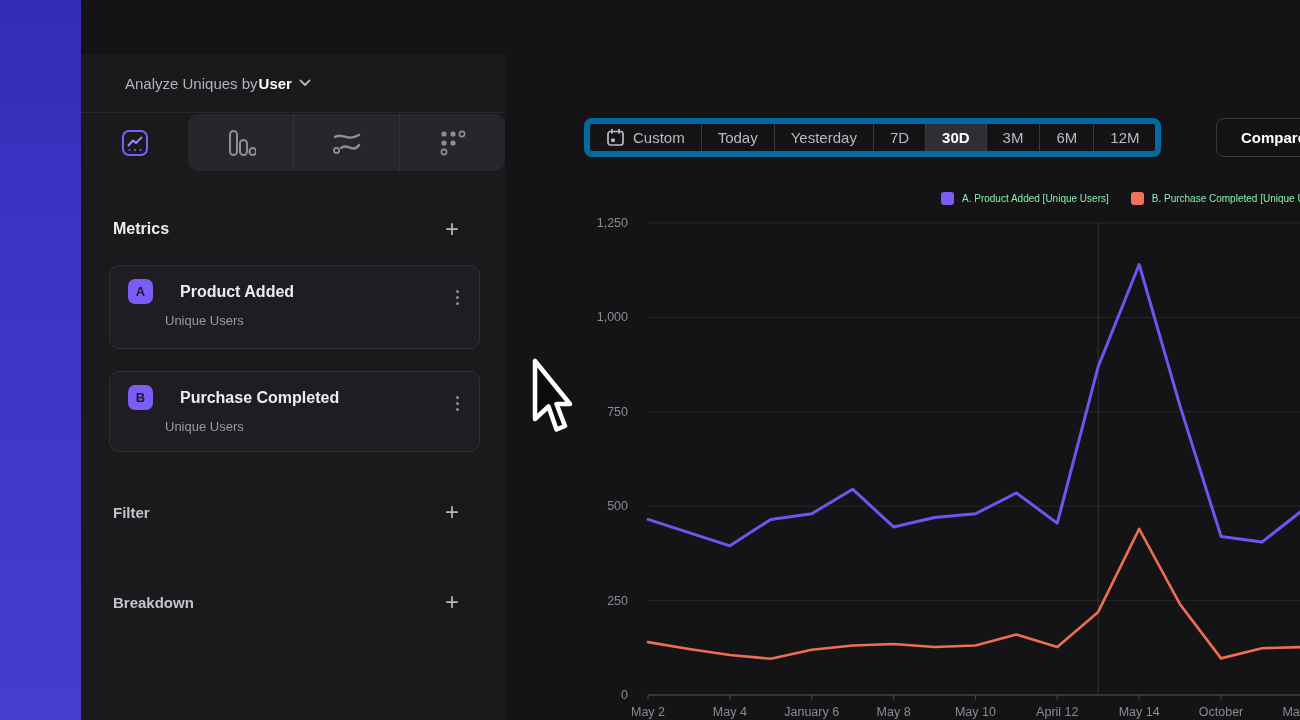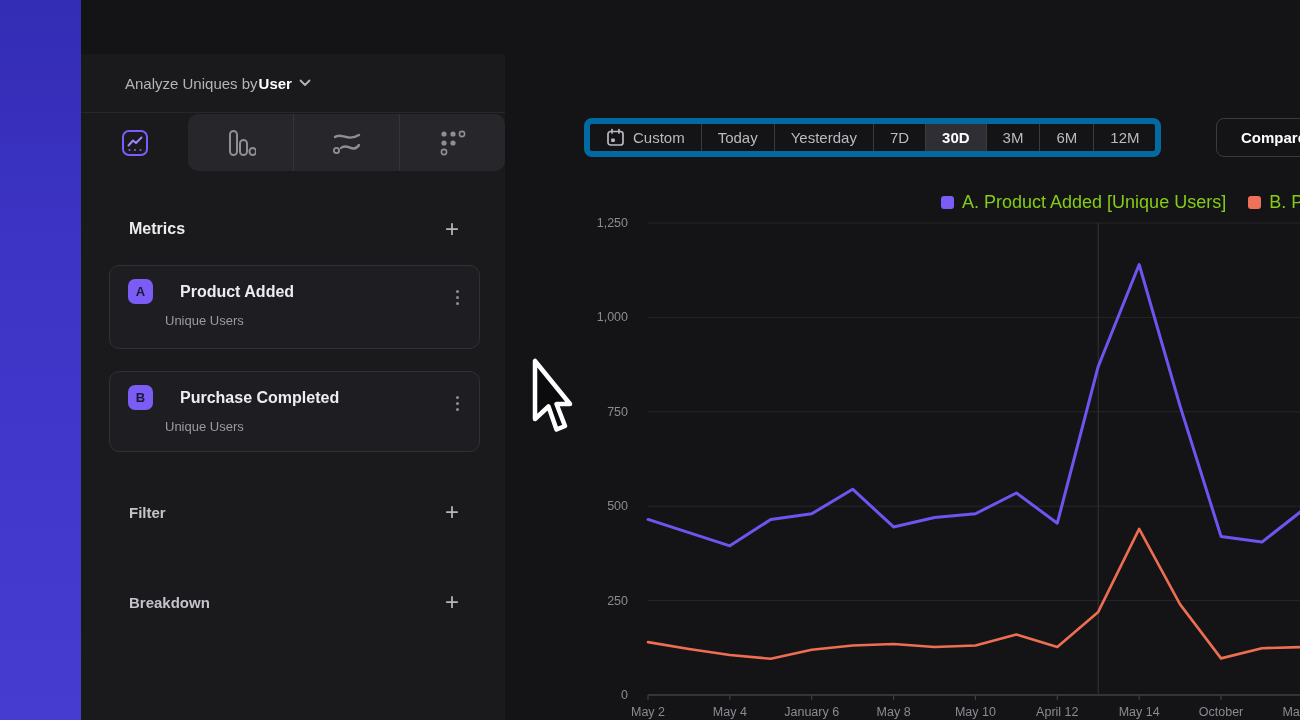--- a/index.html
+++ b/index.html
@@ -24,21 +24,21 @@
   .analyze-sel{color:#ffffff;font-size:15px;font-weight:700;margin-left:1px;}
   .analyze-row svg{margin-left:7px;}
 
   .tabs-row{position:absolute;left:0;top:60px;right:0;height:57px;}
   .tab-active{position:absolute;left:0;top:0;width:107px;height:57px;display:flex;align-items:center;justify-content:center;cursor:pointer;}
   .tab-strip{position:absolute;left:107px;right:0;top:0;height:57px;background:#26262b;border-radius:10px;
     display:flex;}
   .tab-item{flex:1;display:flex;align-items:center;justify-content:center;cursor:pointer;}
   .tab-item + .tab-item{border-left:1px solid #333338;}
 
-  .section-head{position:absolute;left:48px;right:46px;height:30px;display:flex;align-items:center;justify-content:space-between;}
+  .section-head{position:absolute;left:32px;right:46px;height:30px;display:flex;align-items:center;justify-content:space-between;}
   .section-head .lbl{font-size:16px;font-weight:700;color:#ededf0;}
   .section-head .lbl.dim{color:#c3c3c9;font-weight:600;font-size:15px;}
   .plus-btn{color:#b6b6bc;font-size:24px;font-weight:300;line-height:24px;cursor:pointer;}
 
   .metric-card{position:absolute;left:28px;width:371px;box-sizing:border-box;background:#1e1e22;
     border:1px solid #303036;border-radius:10px;padding:13px 18px;}
   .mc-row{display:flex;align-items:center;}
   .mc-badge{width:25px;height:25px;border-radius:7px;background:#7b5cf5;color:#191936;
     font-size:13px;font-weight:700;display:flex;align-items:center;justify-content:center;}
   .mc-title{color:#ededf0;font-size:16px;font-weight:700;margin-left:27px;}
@@ -54,21 +54,21 @@
   .range-seg{display:flex;align-items:center;gap:8px;padding:0 16px;color:#b9b9bf;font-size:15px;cursor:pointer;white-space:nowrap;}
   .range-seg + .range-seg{border-left:1px solid #3a3a40;}
   .range-seg.selected{background:#2e2e34;color:#ffffff;font-weight:700;}
   .compare-btn{position:absolute;left:711px;top:64px;height:39px;box-sizing:border-box;
     border:1px solid #3a3a40;border-radius:8px;display:flex;align-items:center;padding:0 24px;
     color:#ffffff;font-size:15px;font-weight:700;cursor:pointer;white-space:nowrap;}
 
   .legend{position:absolute;top:138px;left:436px;display:flex;gap:22px;white-space:nowrap;}
   .legend-item{display:flex;align-items:center;gap:8px;cursor:pointer;}
   .legend-swatch{width:13px;height:13px;border-radius:3px;}
-  .legend-label{color:#84cc16;font-size:18px;}
+  .legend-label{color:#86efac;font-size:10px;}
 
   .chart{position:absolute;inset:0;}
   .ylab{position:absolute;width:70px;text-align:right;color:#8a8a91;font-size:12.5px;line-height:16px;}
   .xlab{position:absolute;width:60px;text-align:center;color:#8a8a91;font-size:12.5px;line-height:16px;}
 
   .cursor{position:absolute;left:530px;top:358px;z-index:20;pointer-events:none;}
 </style>
 </head>
 <body>
 

